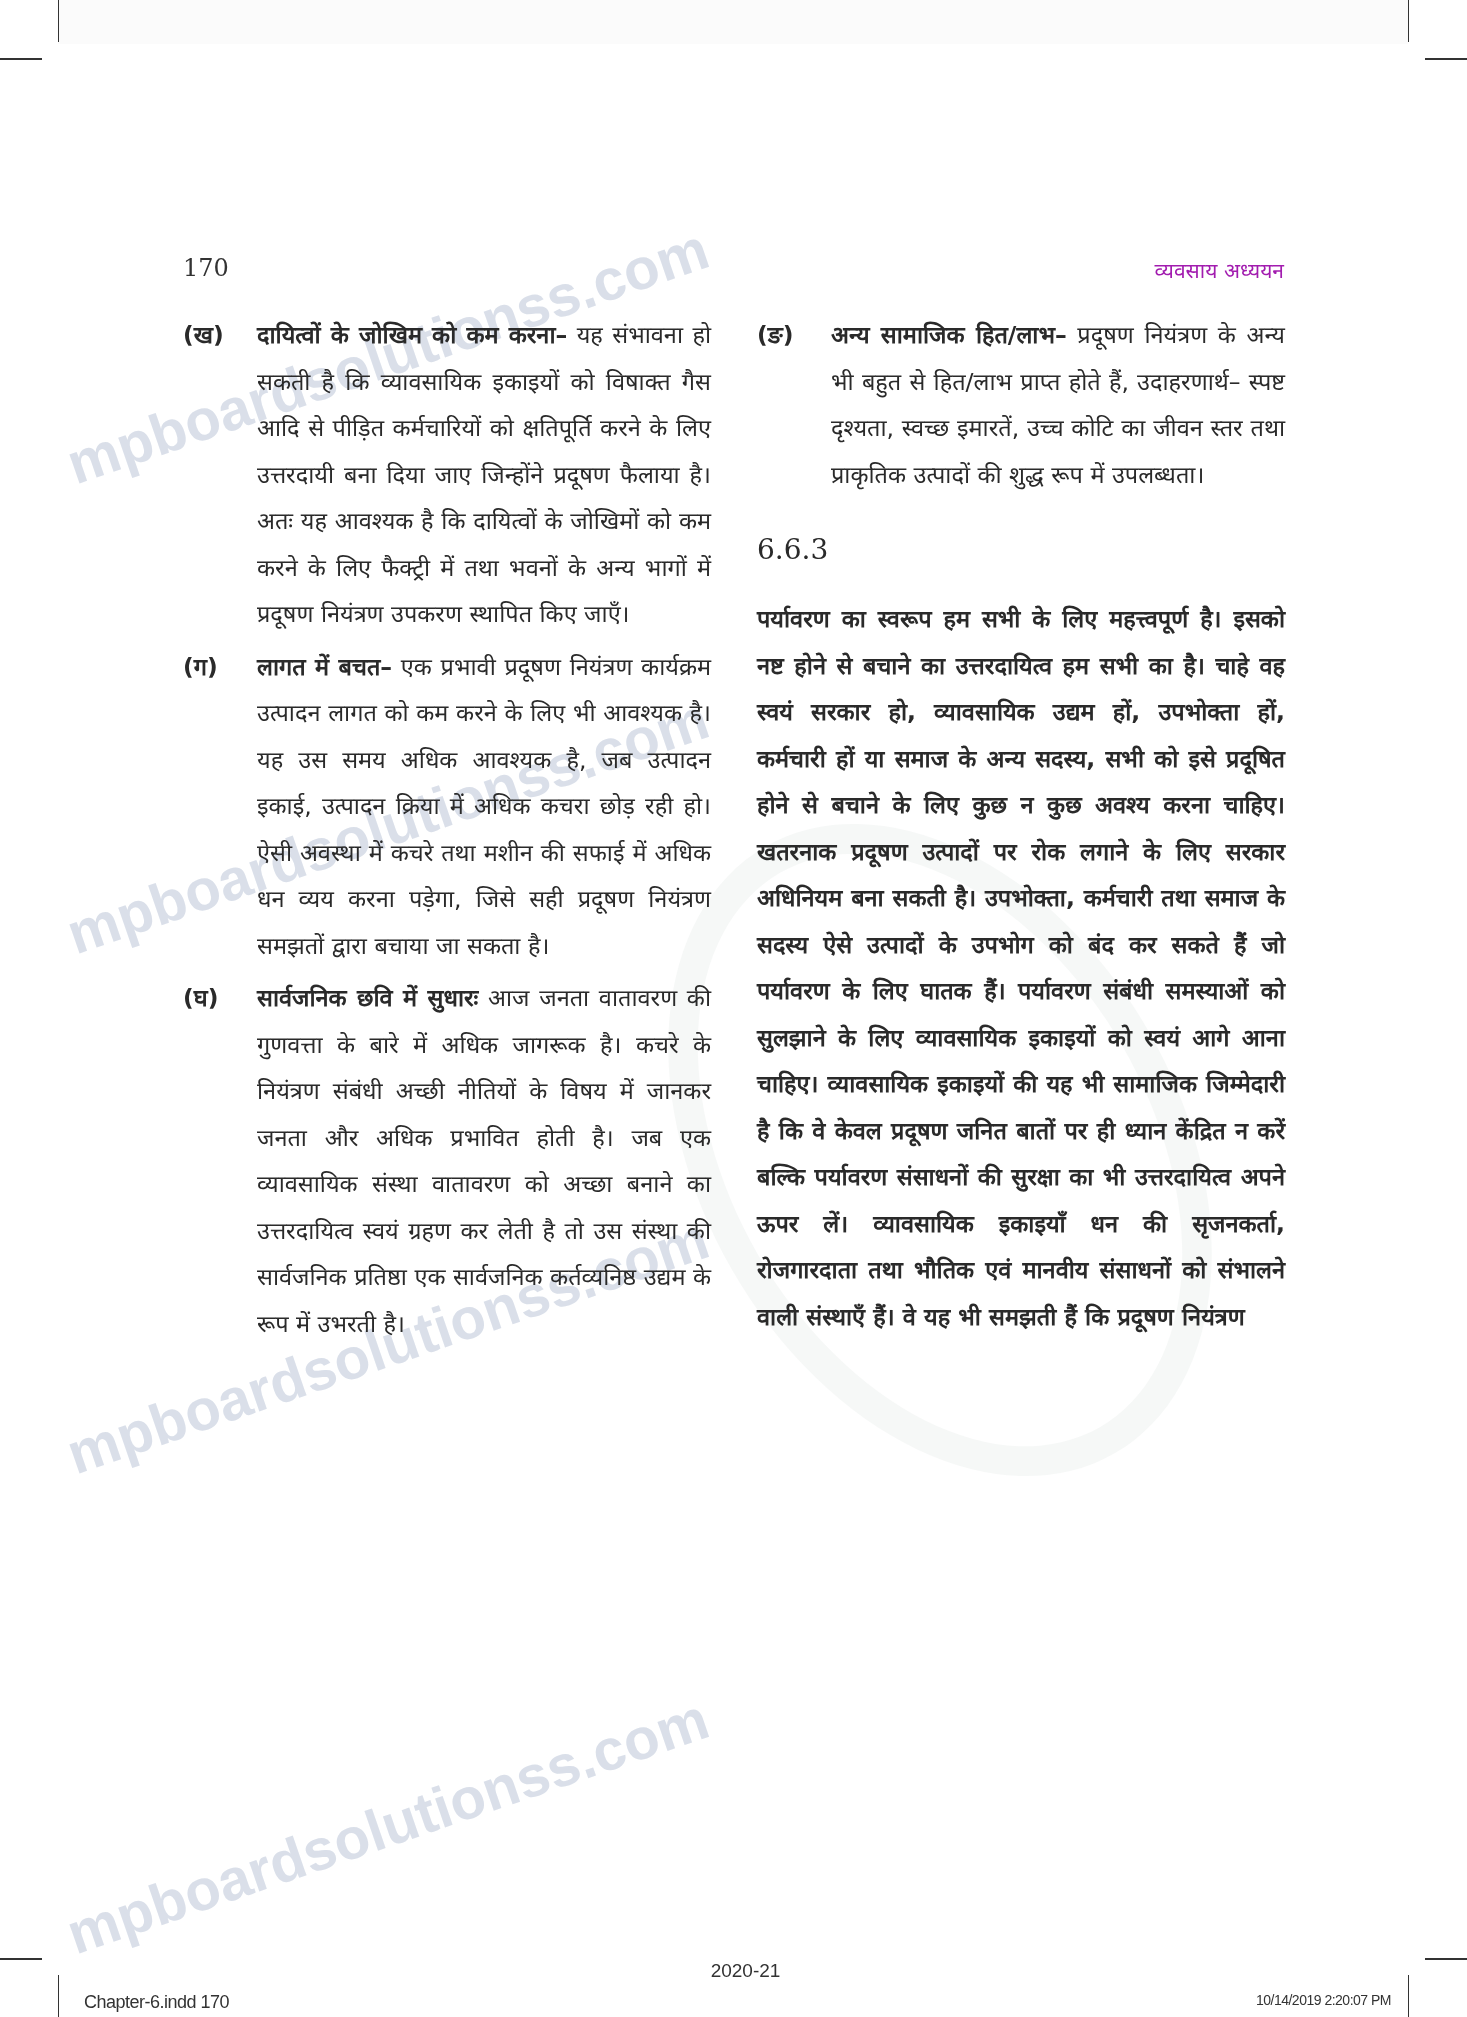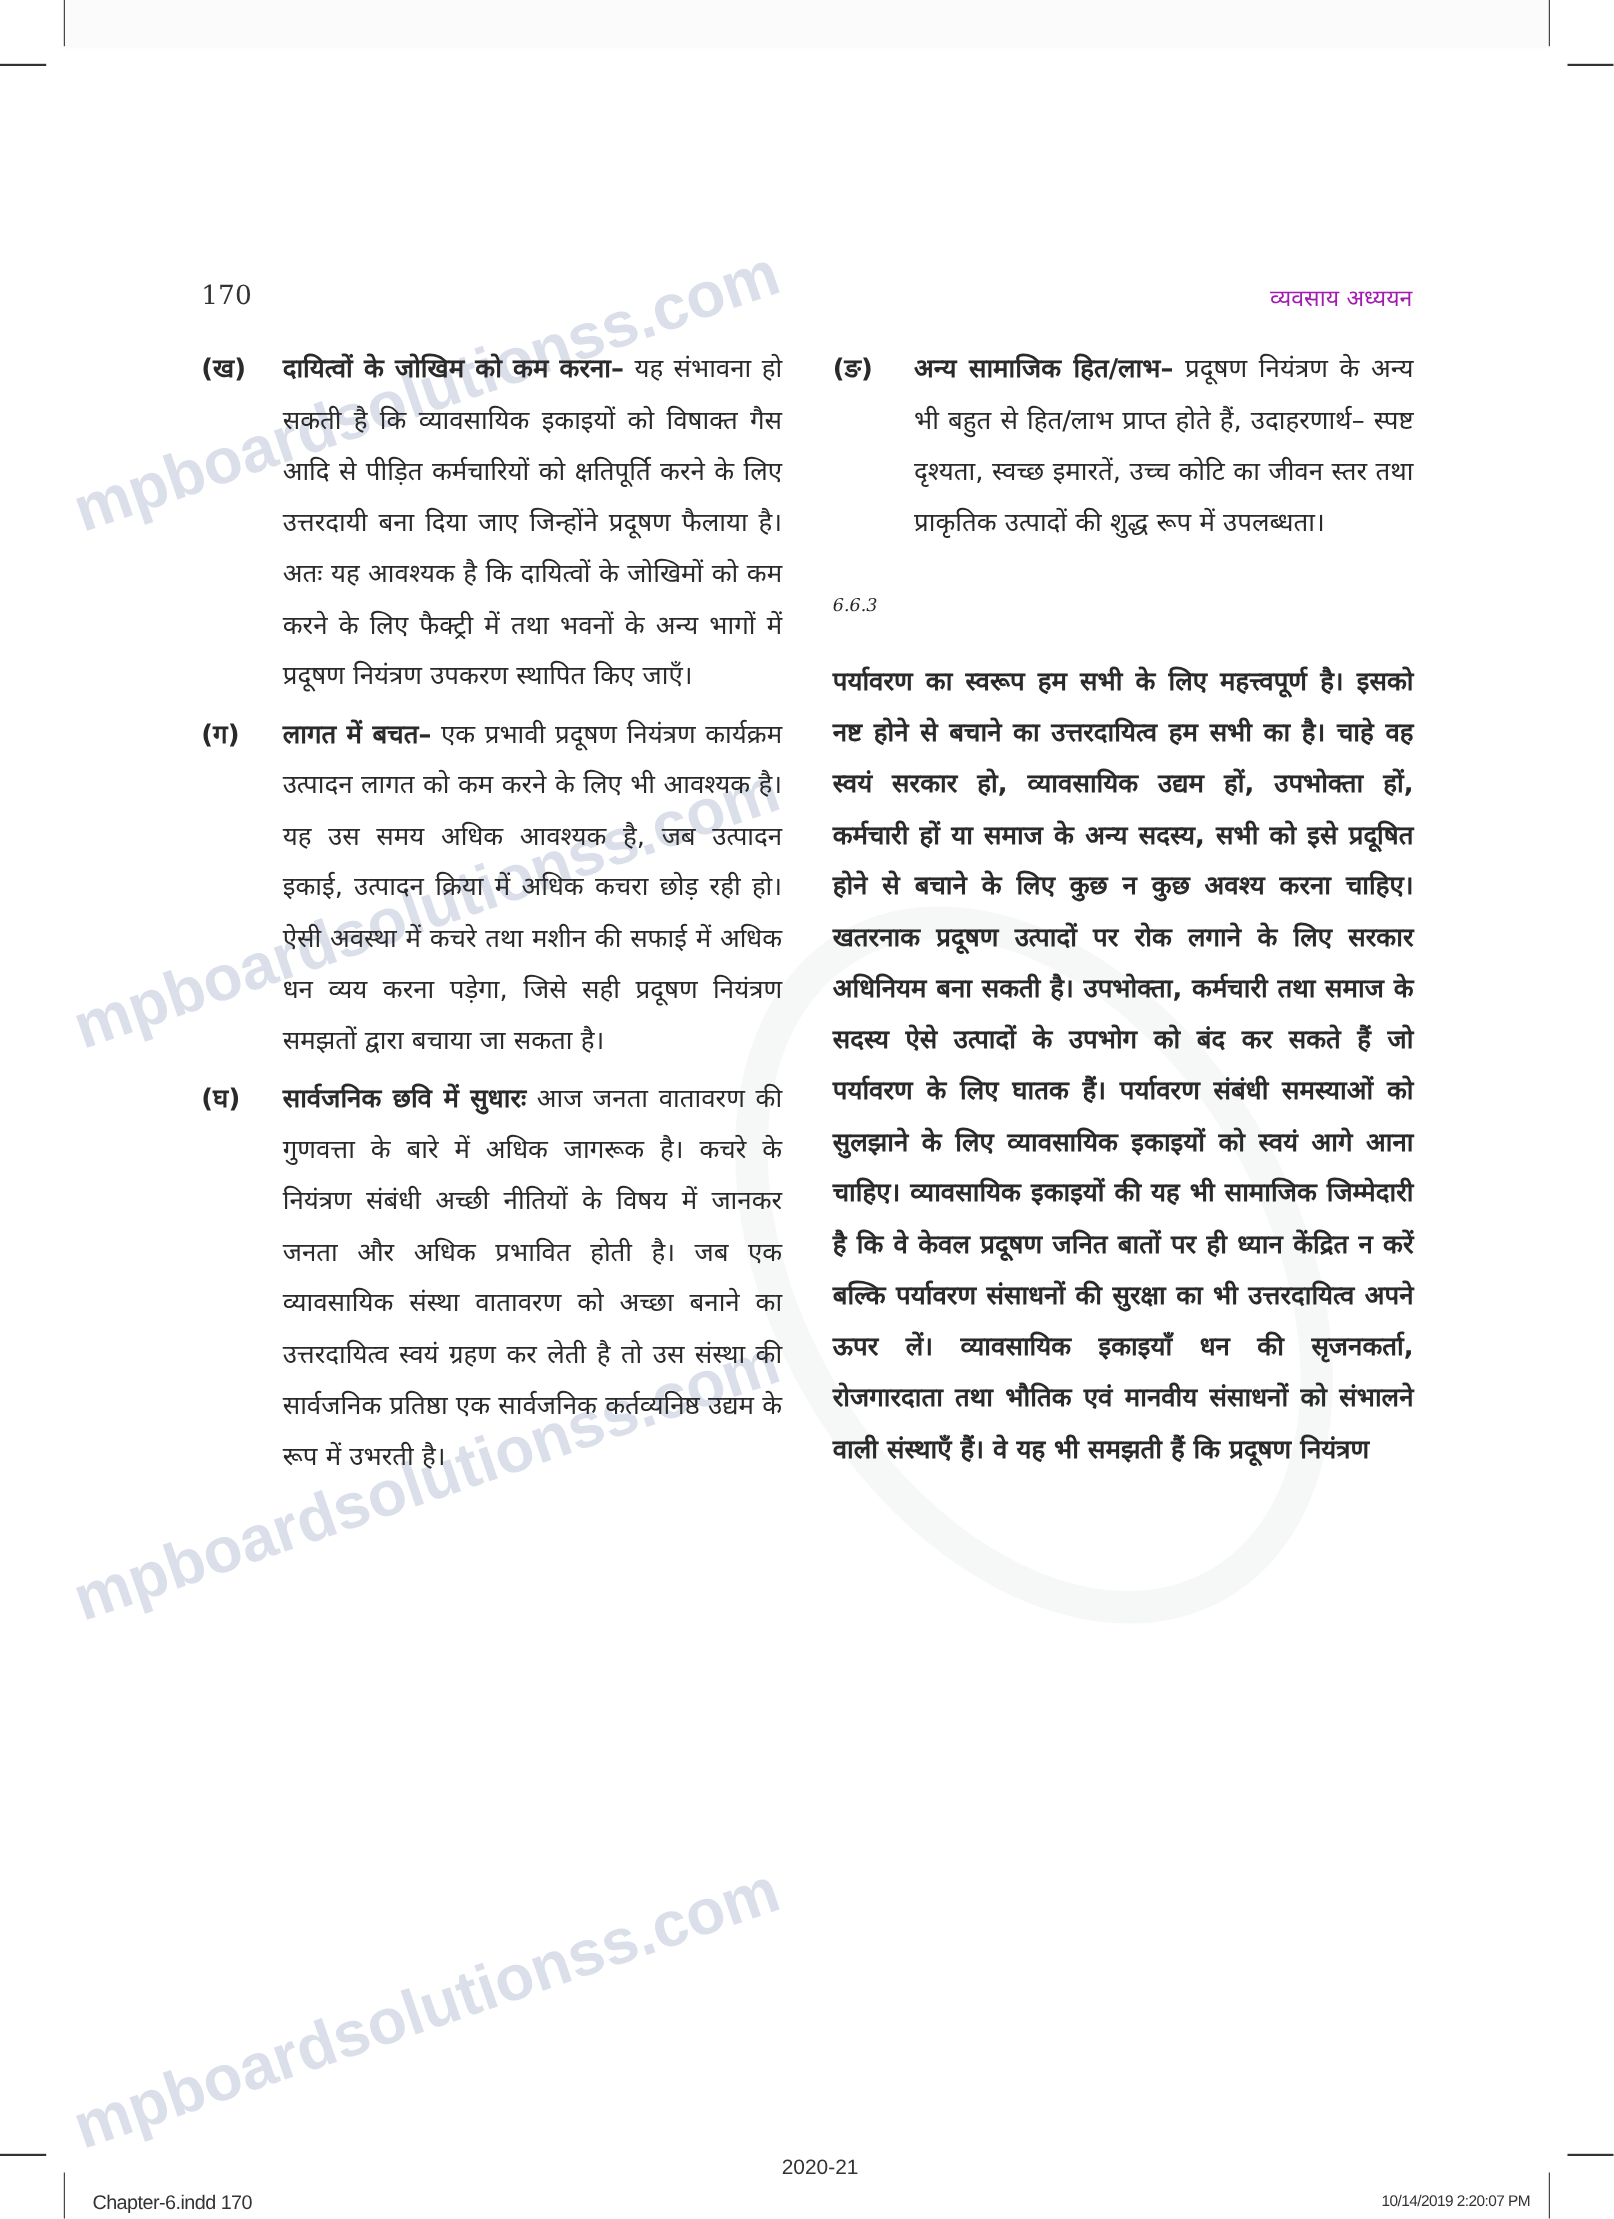--- a/index.html
+++ b/index.html
@@ -11,21 +11,21 @@
   .slug-top { position: absolute; left: 58px; top: 0; width: 1350px; height: 44px; background: #fbfbfb; }
   .crop { position: absolute; background: #333; }
   .page-num { position: absolute; left: 183px; top: 254px; font-family: "DejaVu Serif", serif; font-size: 24px; color: #333; text-align: right; }
   .running-head { position: absolute; right: 183px; top: 256px; font-size: 21px; color: #a21caf; }
   .col { position: absolute; top: 312px; width: 528px; font-size: 23.5px; line-height: 46.5px; }
   .col-left { left: 183px; }
   .col-right { left: 757px; }
   .item { position: relative; padding-left: 74px; text-align: justify; text-align-last: left; margin-bottom: 6px; }
   .item .marker { position: absolute; left: 0; top: 0; font-weight: bold; }
   .item .title { font-weight: bold; }
-  .section-head { display: flex; font-weight: bold; font-size: 16px; line-height: 48px; margin-top: 28px; margin-bottom: 22px; font-style: italic; }
+  .section-head { display: flex; font-weight: bold; font-size: 28px; line-height: 48px; margin-top: 28px; margin-bottom: 22px; }
   .section-head .num { width: 96px; flex: none; font-weight: normal; font-family: "DejaVu Serif", serif; }
   .para { text-align: justify; text-align-last: left; font-weight: bold; }
   .footer-year { position: absolute; left: 0; width: 1467px; top: 1960px; text-align: center; font-family: "Liberation Sans Narrow", "Liberation Sans", sans-serif; font-size: 19px; color: #333; padding-left: 12px; }
   .slug-left { position: absolute; left: 84px; top: 1992px; font-family: "Liberation Sans", sans-serif; font-size: 18px; color: #333; letter-spacing: -0.5px; }
   .slug-right { position: absolute; right: 76px; top: 1992px; font-family: "Liberation Sans", sans-serif; font-size: 14px; color: #333; letter-spacing: -0.5px; }
   .wm { position: absolute; color: #bcc6d8; font-family: "Liberation Sans", sans-serif; font-weight: bold; font-size: 58px; transform: rotate(-19deg); transform-origin: left bottom; opacity: 0.55; white-space: nowrap; pointer-events: none; }
   .wm-seal { position: absolute; left: 700px; top: 800px; width: 420px; height: 640px; border: 30px solid #eef1f0; border-radius: 50%; opacity: 0.5; transform: rotate(-30deg); pointer-events: none; }
 </style>
 </head>
 <body>

